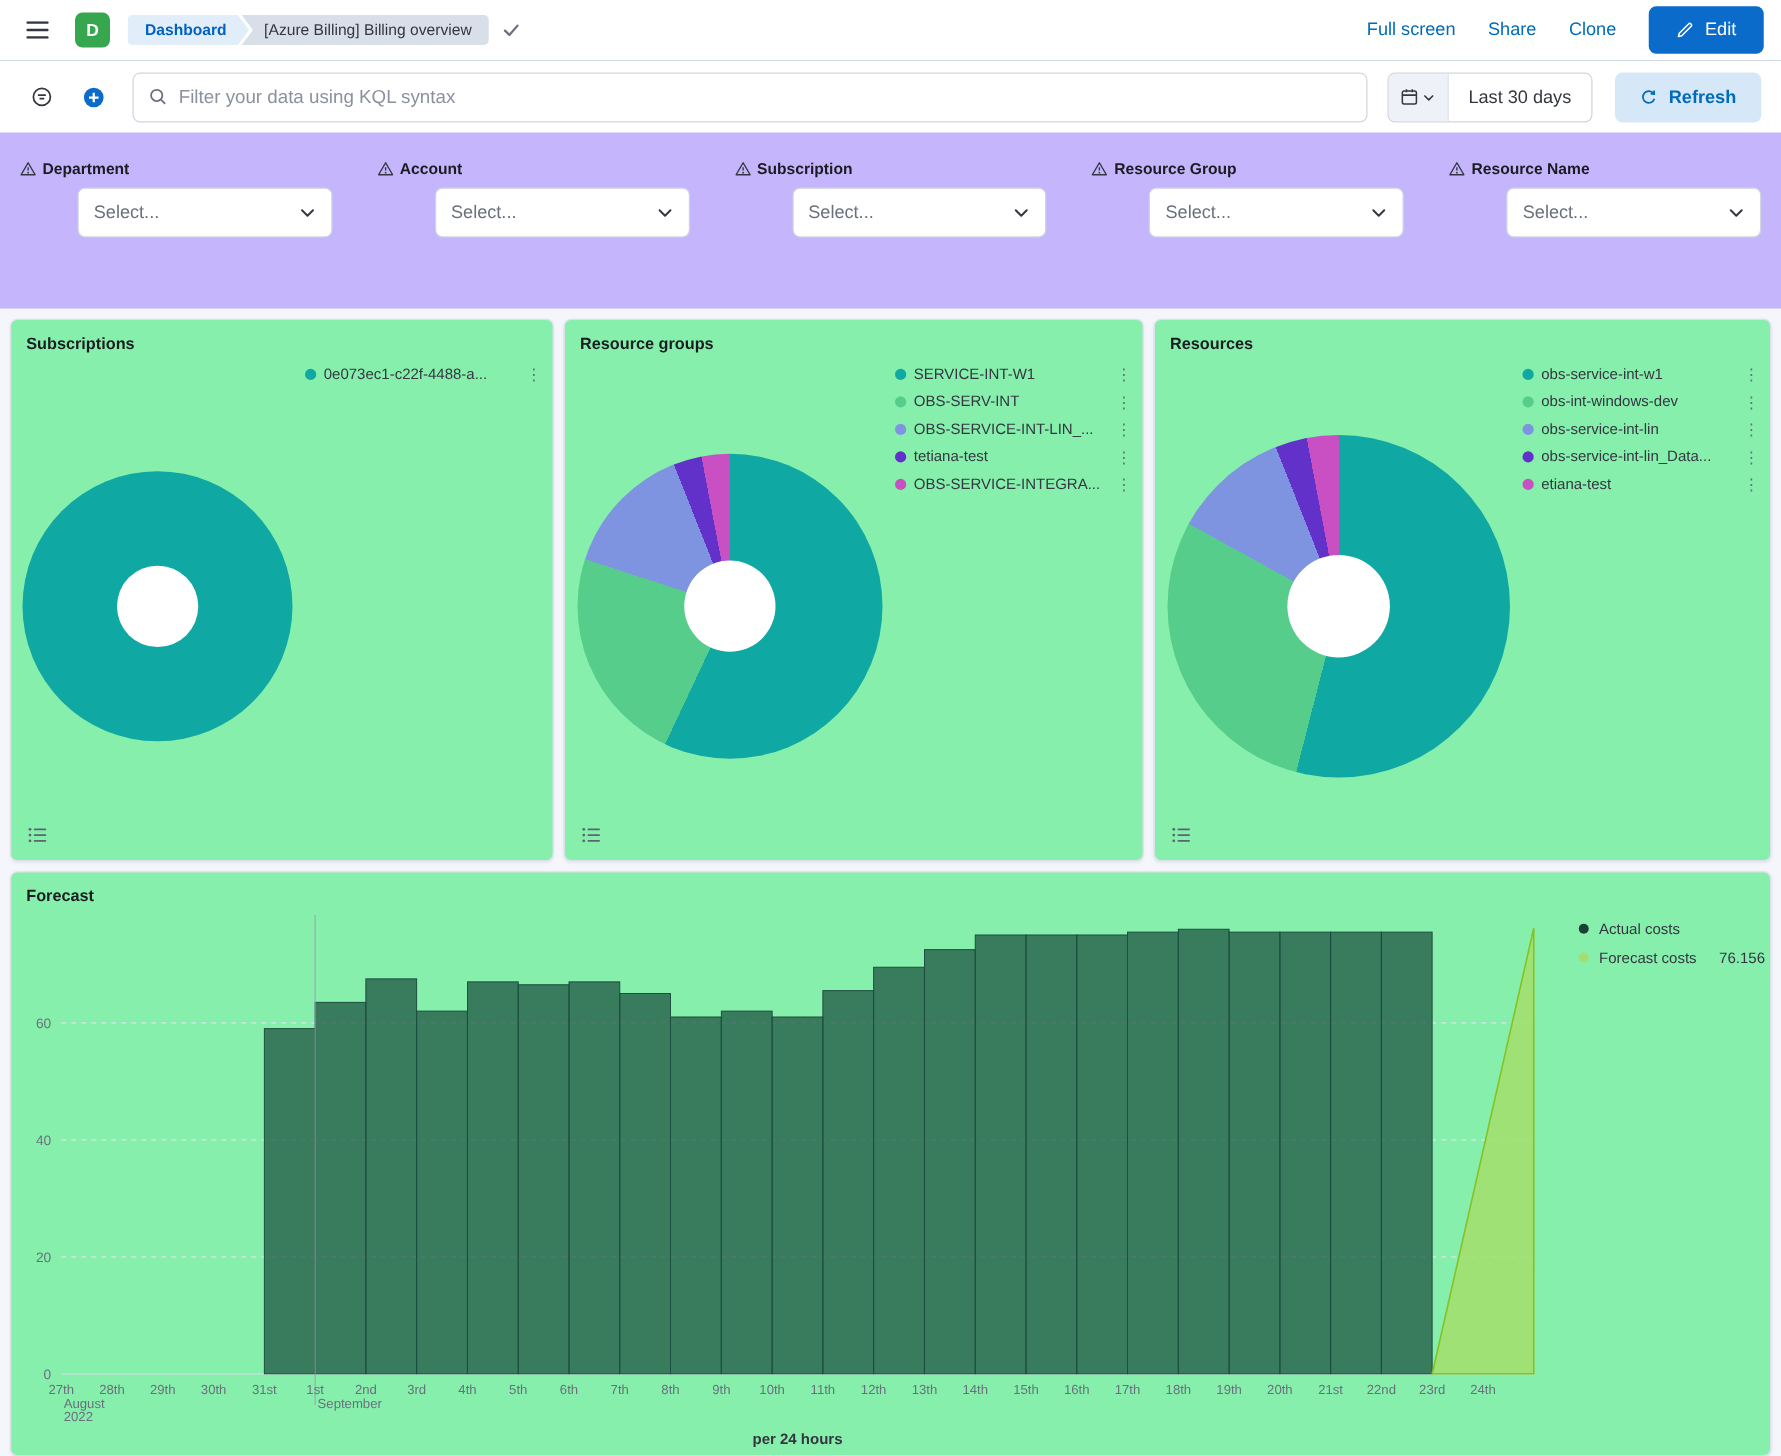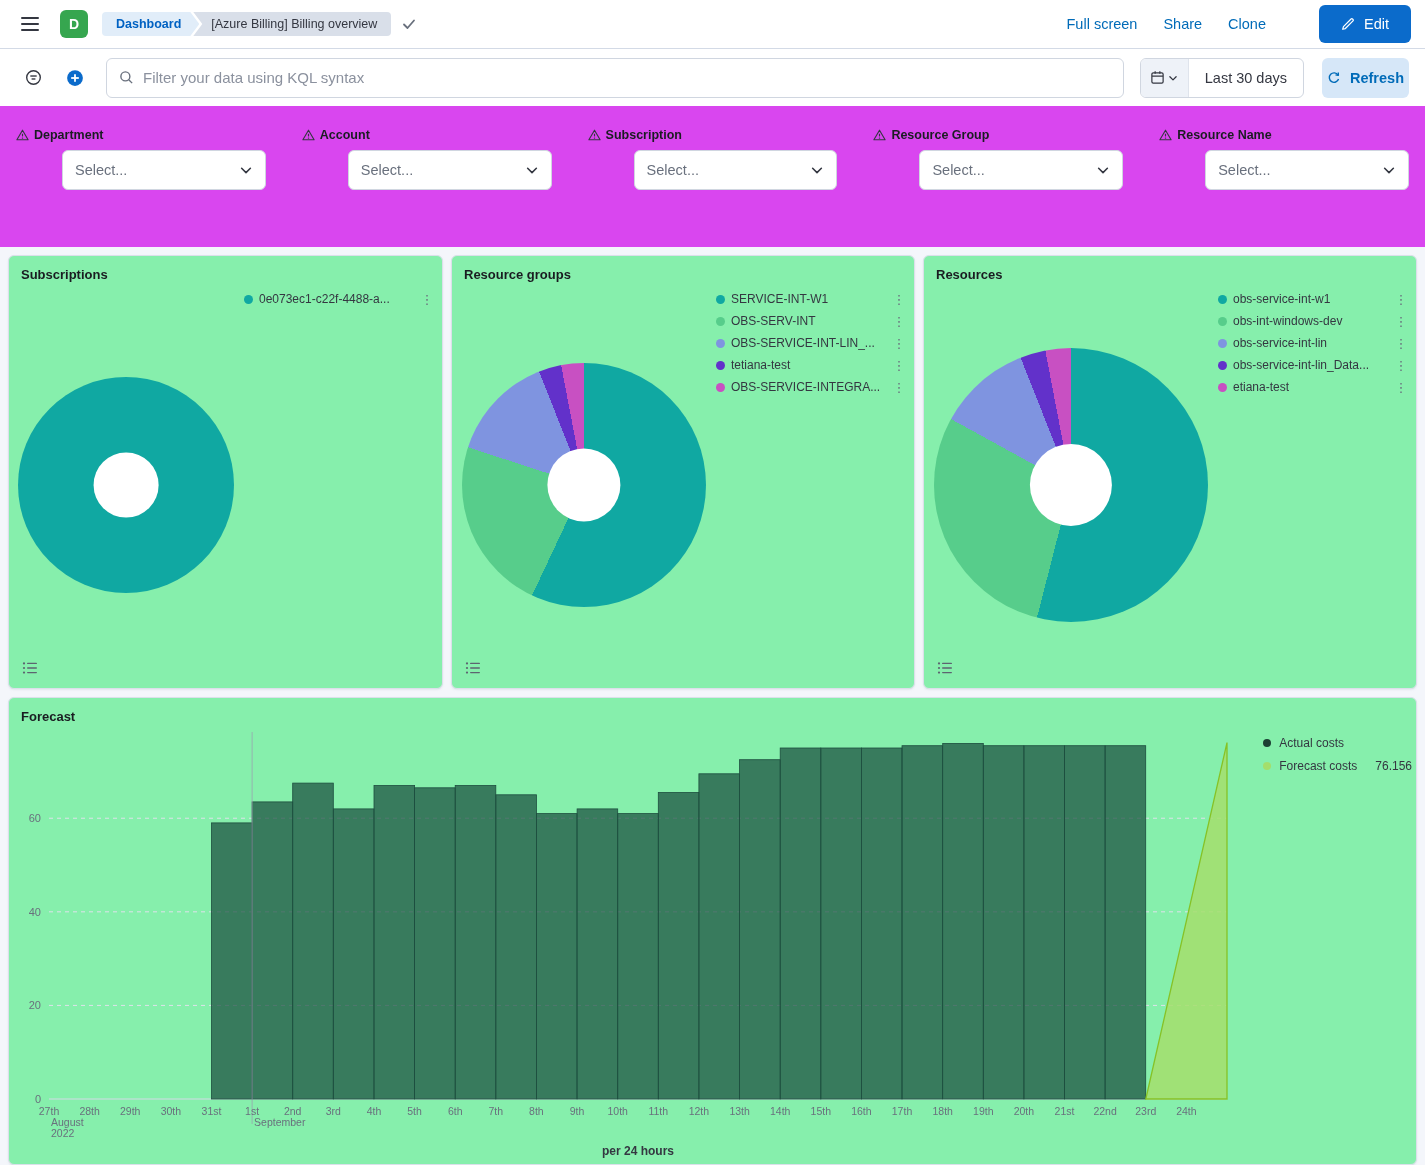--- a/index.html
+++ b/index.html
@@ -16,40 +16,40 @@
   .crumbs { display:flex; align-items:center; }
   .crumb { height:24px; display:flex; align-items:center; font-size:12.5px; cursor:pointer; }
   .crumb.first { background:#e1edf9; color:#0061c2; font-weight:600; padding:0 18px 0 14px;
     border-radius:4px; clip-path:polygon(0 0, calc(100% - 9px) 0, 100% 50%, calc(100% - 9px) 100%, 0 100%); }
   .crumb.last { background:#d9dfe9; color:#343741; padding:0 14px 0 18px; margin-left:-6px;
     border-radius:0 4px 4px 0; clip-path:polygon(0 0,100% 0,100% 100%,0 100%,9px 50%); }
   .saved-check { margin-left:10px; display:flex; align-items:center; }
   .topbar-actions { margin-left:auto; display:flex; align-items:center; gap:26px; }
   .top-link { color:#006bb8; font-size:14.5px; font-weight:500; }
   .edit-btn { background:#0b6bcb; color:#fff; border-radius:6px; height:38px; padding:0 22px;
-    display:flex; align-items:center; gap:9px; font-size:14.5px; font-weight:500;margin-left:27px; }
+    display:flex; align-items:center; gap:9px; font-size:14.5px; font-weight:500; }
 
   
   #querybar { display:flex; align-items:center; gap:8px; padding:8px 16px; height:57px; background:#fff; }
   .icon-btn { width:34px; height:34px; display:flex; align-items:center; justify-content:center; border-radius:6px; }
   .kql { flex:1; height:40px; border:1px solid #d0d6e0; border-radius:6px; display:flex;
     align-items:center; padding:0 12px; gap:9px; background:#fff; margin-left:6px; }
   .kql input { border:none; outline:none; flex:1; font-size:15px; color:#343741; background:transparent; }
   .kql input::placeholder { color:#8b919e; }
   .date-group { display:flex; align-items:stretch; height:40px; border:1px solid #d0d6e0;
     border-radius:6px; overflow:hidden; background:#fff; margin-left:8px; }
   .date-cal { width:48px; display:flex; align-items:center; justify-content:center; gap:3px;
     background:#eef2f8; border-right:1px solid #dfe4ec; }
   .date-text { padding:0 16px; display:flex; align-items:center; font-size:14.5px; cursor:pointer; }
   .refresh-btn { margin-left:10px; height:40px; background:#d6e7f8; color:#006bb8; border-radius:6px;
-    padding:0 5px; display:flex; align-items:center; gap:9px; font-weight:600; font-size:14.5px; }
+    padding:0 20px; display:flex; align-items:center; gap:9px; font-weight:600; font-size:14.5px; }
 
   
   #controls { padding:22px 16px 57px; display:grid; grid-template-columns:repeat(5,1fr);
-    gap:36px; background:#d946ef; }
+    gap:36px; background:#c4b5fd; }
   .control-label { display:flex; align-items:center; gap:5px; font-size:12.5px; font-weight:700;
     margin-bottom:8px; color:#1a1c21; }
   .control-select { height:40px; border:1px solid #d0d6e0; border-radius:6px; display:flex;
     align-items:center; justify-content:space-between; padding:0 12px; color:#69707d;
     font-size:14.5px; background:#fff; cursor:pointer;margin-left:46px; }
 
   
   #dashboard { background:#f4f6fb; padding:8px; height:918px; }
   #donut-row { display:flex; gap:8px; margin-bottom:8px; }
   .panel { background:#86efac; border:1px solid #dbe0ea; border-radius:6px; position:relative;

